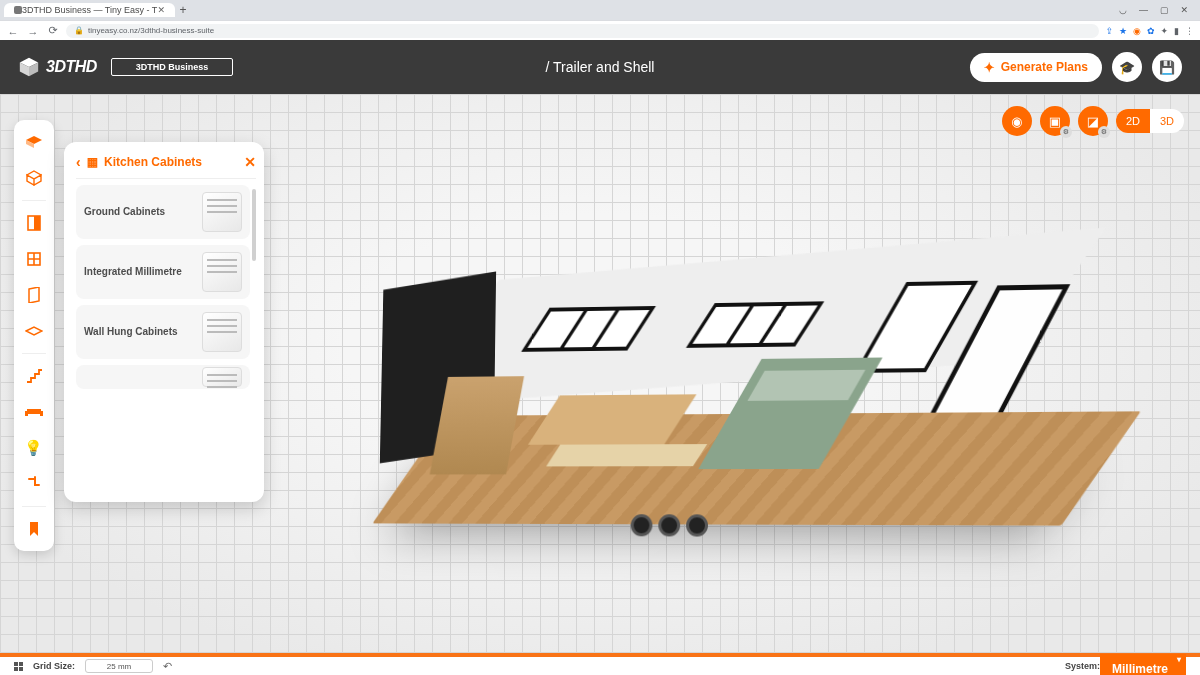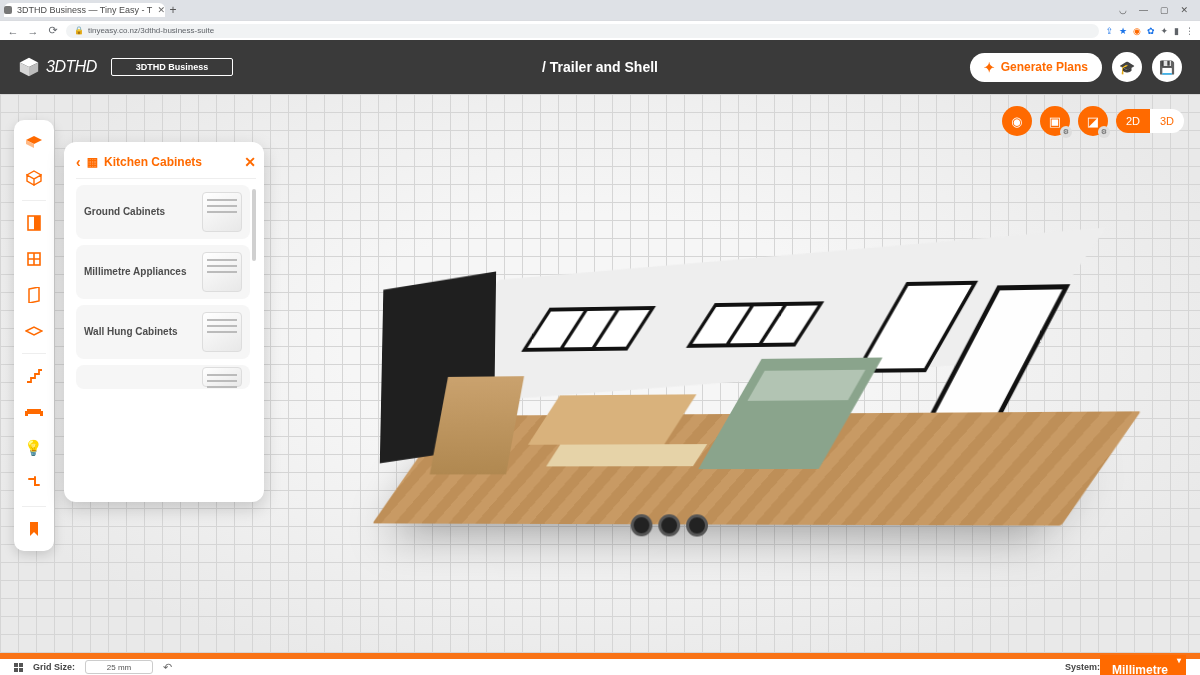--- a/index.html
+++ b/index.html
@@ -1,42 +1,42 @@
 <!DOCTYPE html>
 <html><head>
 <meta charset="utf-8">
 <style>
   * { margin: 0; padding: 0; box-sizing: border-box; font-family: -apple-system, BlinkMacSystemFont, "Segoe UI", Arial, sans-serif; }
   html, body { width: 1200px; height: 675px; overflow: hidden; background: #e0e0e0; }
 
   
   .browser-chrome { height: 40px; background: #e1e3e6; display: flex; flex-direction: column; }
   .tab-row { height: 20px; display: flex; align-items: center; padding: 0 4px; background: #dee1e6; }
-  .browser-tab { display:flex; align-items:center; gap:5px; height:14px; background:#fff; border-radius:6px 6px 0 0; padding:0 0; font-size:9px; color:#4b4b4b; min-width:120px; }
+  .browser-tab { display:flex; align-items:center; height:14px; background:#fff; border-radius:6px 6px 0 0; padding:0 10px; font-size:9px; color:#4b4b4b; min-width:120px; }
   .tab-fav { width:8px;height:8px;background:#777;border-radius:2px;display:inline-block; }
   .tab-close { font-size:9px;color:#666;cursor:pointer; }
   .new-tab { width:16px;text-align:center;color:#555;font-size:12px;cursor:pointer; }
   .win-controls { margin-left:auto; display:flex; gap:12px; font-size:9px; color:#555; padding-right:8px;}
   .addr-row { height:20px; display:flex; align-items:center; gap:6px; padding:0 6px; background:#fff; border-top:1px solid #dadce0; }
   .nav-btn { width:14px; color:#5f6368; font-size:11px; text-align:center; cursor:pointer; }
   .addr-bar { flex:1; height:14px; background:#f1f3f4; border-radius:8px; display:flex; align-items:center; padding:0 8px; font-size:8px; color:#5f6368; gap:4px;}
   .lock { font-size:8px; }
   .ext-icons { display:flex; gap:6px; font-size:9px; color:#5f6368; }
   .ext-icons span { cursor:pointer; }
 
   
   .app { position: relative; width: 1200px; height: 635px; }
 
   
   .app-header { height: 54px; background: #3a3a3a; display: flex; align-items: center; padding: 0 18px; gap: 14px; }
   .logo { display:flex; align-items:center; gap:6px; }
   .logo-cube { width:22px;height:22px; }
-  .logo-text { color:#fff; font-weight:400; font-style:italic; font-size:16px; letter-spacing:-0.5px; }
+  .logo-text { color:#fff; font-weight:700; font-style:italic; font-size:16px; letter-spacing:-0.5px; }
   .biz-badge { border:1px solid #fff; color:#fff; font-size:9px; font-weight:700; padding:3px 24px; border-radius:2px; }
-  .breadcrumb { position:absolute; left:50%; transform:translateX(-50%); color:#fff; font-weight:700; font-size:14px; }
+  .breadcrumb { position:absolute; left:50%; transform:translateX(-50%); color:#fff; font-weight:400; font-size:14px; }
   .hdr-right { margin-left:auto; display:flex; align-items:center; gap:10px; }
   .gen-btn { background:#fff; color:#ff6a00; font-weight:800; font-size:12px; padding:7px 14px; border-radius:20px; display:flex; align-items:center; gap:6px; cursor:pointer; }
   .gen-spark { color:#ff6a00; font-size:13px; }
   .round-btn { width:30px;height:30px;border-radius:50%;background:#fff;display:flex;align-items:center;justify-content:center;color:#ff6a00;font-size:13px;cursor:pointer; }
 
   
   .canvas { position:absolute; top:54px; left:0; right:0; bottom:22px; background:
     linear-gradient(#d5d5d5 1px, transparent 1px) 0 0/18px 18px,
     linear-gradient(90deg,#d5d5d5 1px, transparent 1px) 0 0/18px 18px,
     radial-gradient(ellipse at 50% 45%, #f6f6f6 30%, #e9e9e9 80%);
@@ -84,21 +84,21 @@
   .door { position:absolute; left:590px; top:35px; width:70px; height:130px; border:5px solid #111; background:#fefefe; transform:skewX(-28deg); }
   .table { position:absolute; left:170px; top:140px; width:140px; height:50px; background:#d9b27c; transform:skewX(-33deg); }
   .bench { position:absolute; left:180px; top:190px; width:150px; height:22px; background:#e6d3a8; transform:skewX(-33deg); }
   .kitch { position:absolute; left:60px; top:120px; width:80px; height:100px; background:linear-gradient(#caa26e,#b08850); transform:skewX(-10deg); }
   .green { position:absolute; left:360px; top:105px; width:120px; height:110px; background:#8aa48c; transform:skewX(-30deg); }
   .green::after{content:"";position:absolute;left:10px;top:12px;right:10px;height:30px;background:#b2c4b3;}
   .wheels { position:absolute; left:260px; bottom:18px; display:flex; gap:6px; }
   .wheel { width:22px;height:22px;border-radius:50%;background:#222;border:3px solid #555; }
 
   
-  .status { position:absolute; left:0; right:0; bottom:0; height:22px; background:#fff; display:flex; align-items:center; font-size:9px; padding:0 14px; gap:10px; border-top:6px solid #f97316; }
+  .status { position:absolute; left:0; right:0; bottom:0; height:22px; background:#fff; display:flex; align-items:center; font-size:9px; padding:0 14px; gap:10px; border-top:4px solid #f97316; }
   .grid-icon { display:inline-grid; grid-template-columns:4px 4px; grid-template-rows:4px 4px; gap:1px; }
   .grid-icon span { background:#555; }
   .grid-input { width:68px; height:14px; border:1px solid #ccc; border-radius:3px; text-align:center; font-size:8px; color:#555; display:inline-flex;align-items:center;justify-content:center; }
   .undo { font-size:11px; color:#666; cursor:pointer; }
   .sys-right { margin-left:auto; display:flex; align-items:center; }
   .sys-select { background:#ff6a00; color:#fff; font-weight:700; font-size:12px; padding:8px 18px 2px 12px; border-radius:0; cursor:pointer; position:relative; }
   .sys-select::after { content:"▾"; position:absolute; right:5px; top:1px; font-size:8px; }
 </style>
 </head>
 <body>
@@ -276,21 +276,21 @@
       <span>Kitchen Cabinets</span>
       <span class="cat-close">✕</span>
     </div>
     <div class="cat-list">
       <div class="cat-scroll"></div>
       <div class="cat-item">
         <div class="cat-label">Ground Cabinets</div>
         <div class="cat-thumb"></div>
       </div>
       <div class="cat-item">
-        <div class="cat-label">Millimetre Appliances</div>
+        <div class="cat-label">Integrated Millimetre</div>
         <div class="cat-thumb"></div>
       </div>
       <div class="cat-item">
         <div class="cat-label">Wall Hung Cabinets</div>
         <div class="cat-thumb"></div>
       </div>
       <div class="cat-item" style="height:24px">
         <div class="cat-label"></div>
         <div class="cat-thumb" style="height:20px"></div>
       </div>

